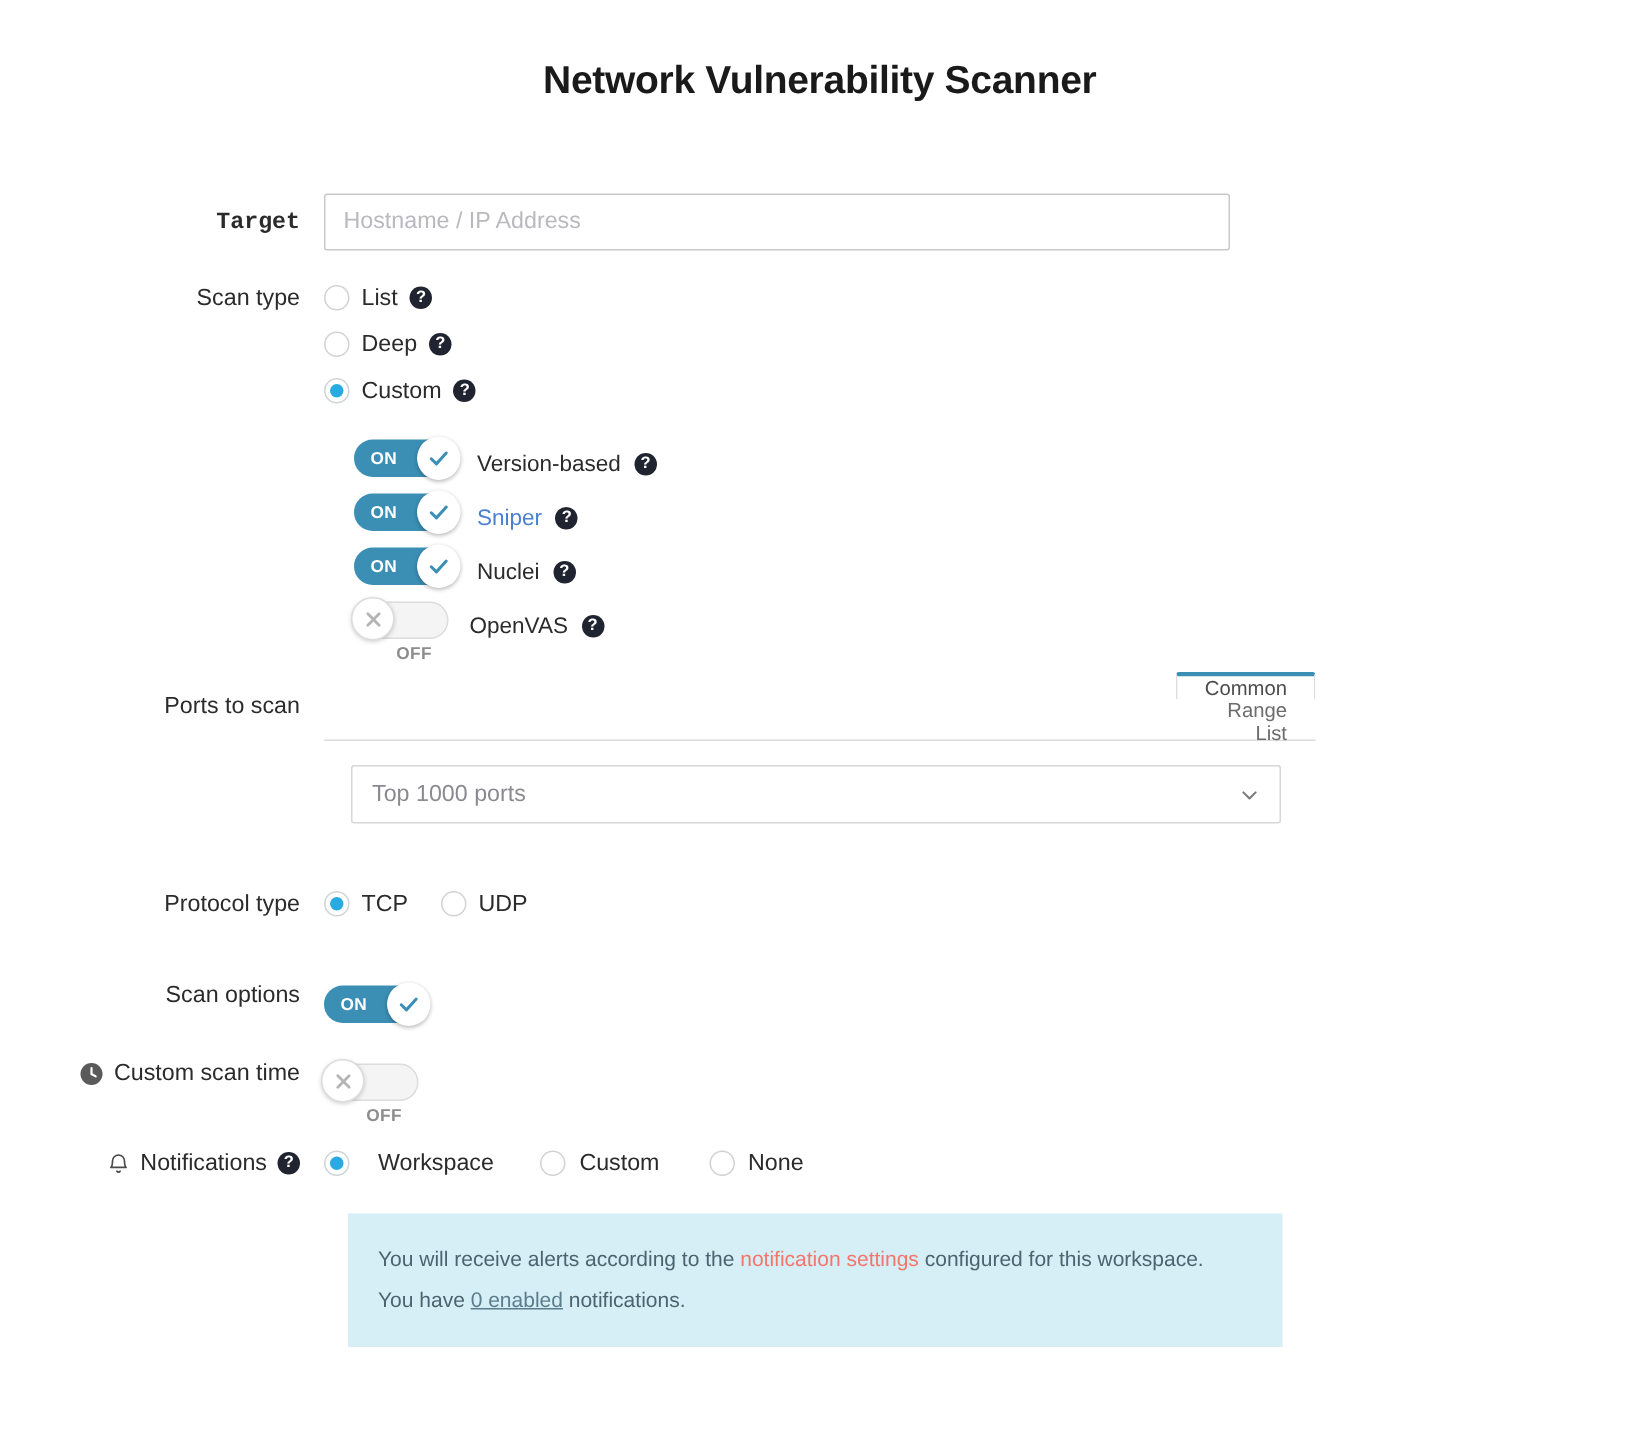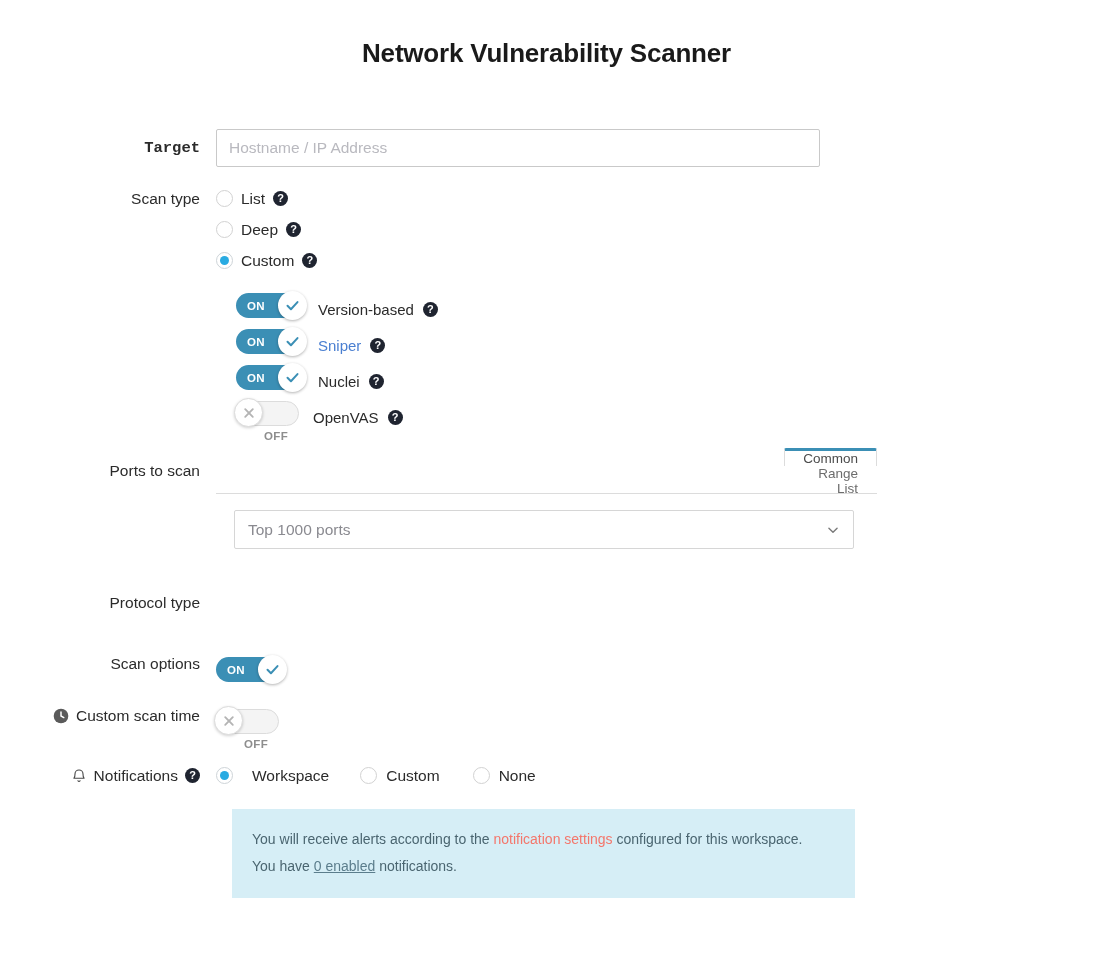--- a/index.html
+++ b/index.html
@@ -378,20 +378,28 @@
           <svg viewBox="0 0 24 24" fill="none" stroke="currentColor" stroke-width="2.4" stroke-linecap="round" stroke-linejoin="round">
               <polyline points="5,9 12,16 19,9"></polyline>
             </svg>
         </span>
       </div>
     </div>
   </div>
 
   <div class="row" style="margin-top:38px;">
     <div class="label-col" style="height:31px;">Protocol type</div>
+    <div class="field-col">
+      <div class="radio-line" style="gap:0;">
+        <span class="radio checked"></span>
+        <span style="margin-left:8px;">TCP</span>
+        <span class="radio" style="margin-left:22px;"></span>
+        <span style="margin-left:8px;">UDP</span>
+      </div>
+    </div>
   </div>
 
   <div class="row" style="margin-top:28px;">
     <div class="label-col" style="height:36px;padding-left:32px;">Scan options</div>
     <div class="field-col">
       <div class="toggle-line" style="gap:12px;">
         <span class="toggle on">
           <span class="tg-text">ON</span>
           <span class="tg-knob">
             <svg viewBox="0 0 24 24" fill="none" stroke="#3b8fb5" stroke-width="3.2" stroke-linecap="round" stroke-linejoin="round">

